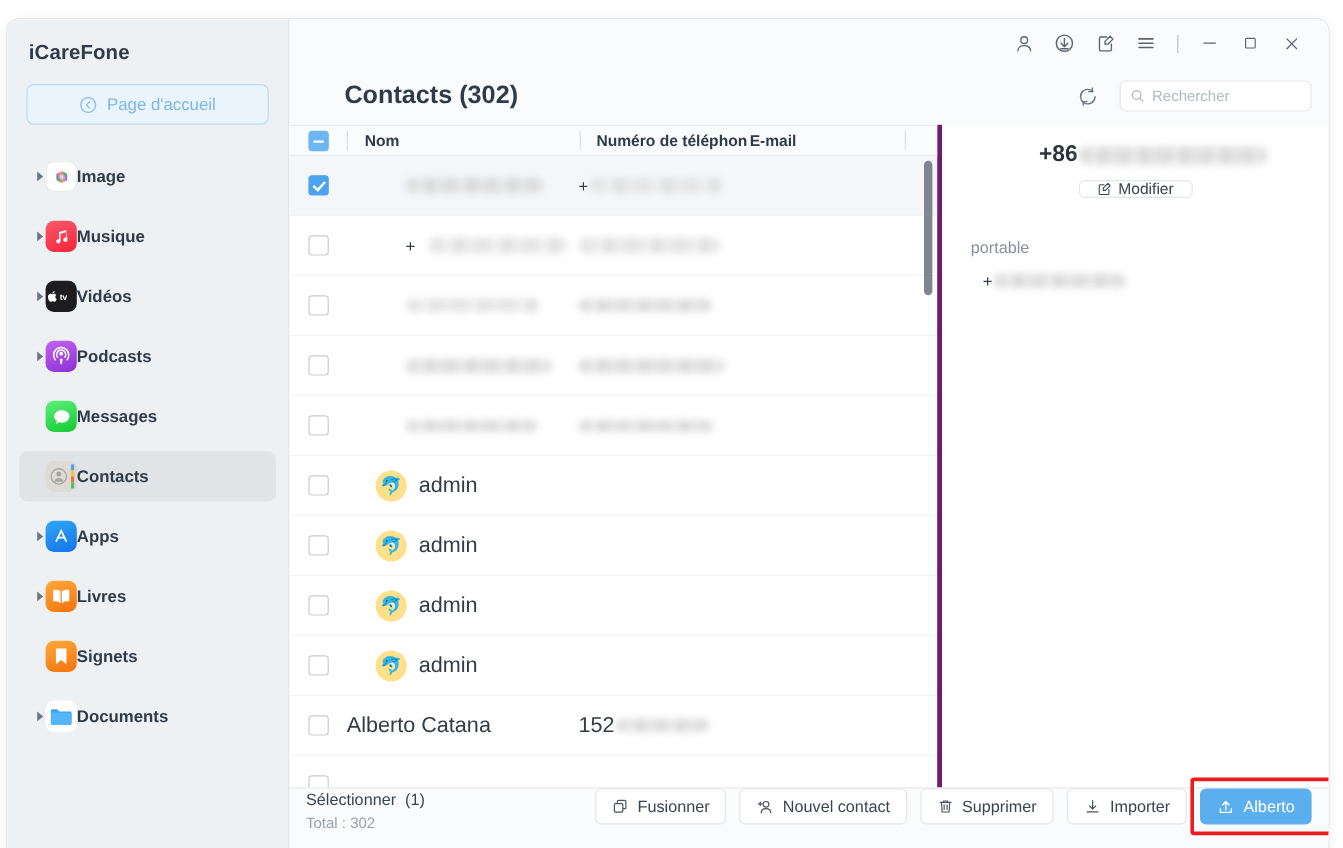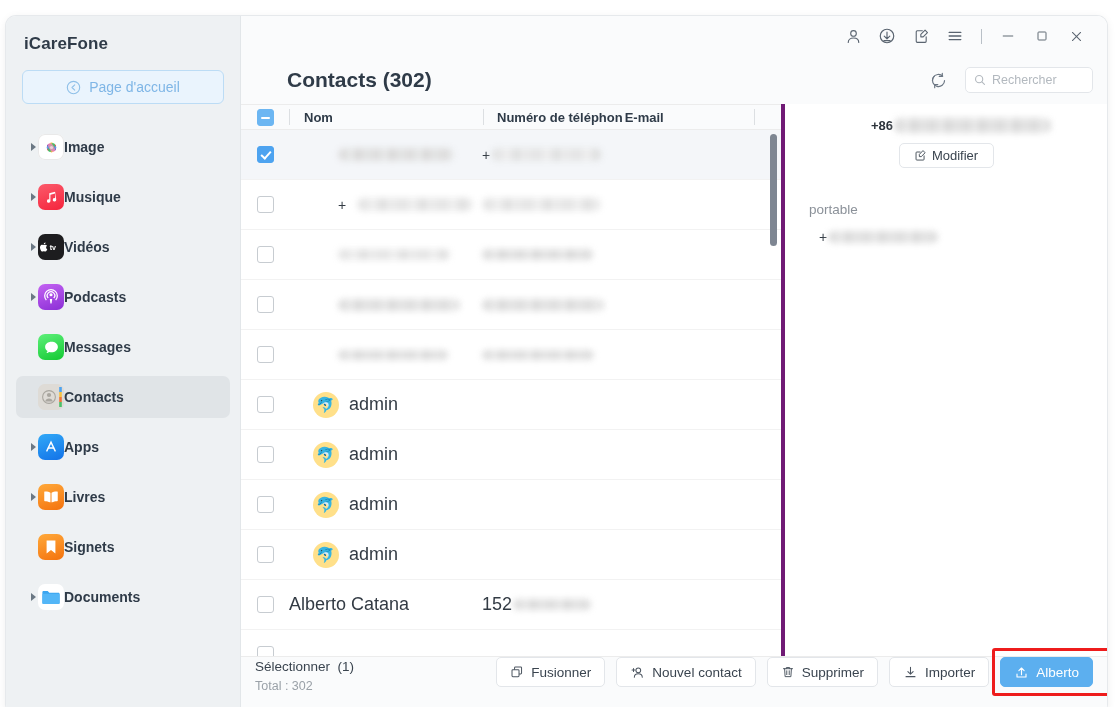--- a/index.html
+++ b/index.html
@@ -90,21 +90,21 @@
   .tb-sep { width: 1px; height: 15px; background:#b9c0c7; margin: 0 9px; }
 
   .header-row {
     height: 48px; background:#fafbfc;
     display:flex; align-items:center; padding: 0 14px 0 18px;
   }
   .page-title { font-size: 21px; font-weight: 700; color:#2f3b48;margin-left:28px; }
   .header-right { margin-left:auto; display:flex; align-items:center; gap: 14px; }
   .refresh-btn { width:26px;height:26px;display:flex;align-items:center;justify-content:center;color:#6b7683;cursor:pointer;}
   .search-box {
-    width: 128px; height: 26px; border:1px solid #e3e6ea; border-radius:5px;
+    width: 160px; height: 26px; border:1px solid #e3e6ea; border-radius:5px;
     background:#fff; display:flex; align-items:center; gap:6px; padding: 0 8px;
   }
   .search-box input {
     border:none; outline:none; font-size:12.5px; color:#3a444f;
     background:transparent; width: 100%; font-family: inherit;
   }
   .search-box input::placeholder { color:#b3b9bf; }
 
   
   .table-wrap { flex:1; display:flex; min-height:0; background:#fff; }
@@ -168,25 +168,25 @@
   .plus { font-size:14px; color:#333b44; margin-right:1px; }
 
   .vscroll {
     position:absolute; right:4px; top:4px; width:7px; height:112px;
     background:#7e8692; border-radius:4px;
   }
 
   
   .detail { flex:1; background:#fff; padding: 14px 0 0 0; min-width:0; }
   .detail-phone {
-    text-align:center; font-size:13px; color:#2c333b; font-weight:700;
+    text-align:center; font-size:19px; color:#2c333b; font-weight:700;
     display:flex; align-items:center; justify-content:center; padding-left: 30px;
   }
   .edit-btn {
-    margin: 10px auto 0 auto; width:95px; height:25px;
+    margin: 10px auto 0 auto; width:95px; height:15px;
     border:1px solid #e3e6ea; border-radius:5px; background:#fff;
     display:flex; align-items:center; justify-content:center; gap:5px;
     font-size:13px; color:#3a444f; cursor:pointer;
   }
   .detail-section { margin-top: 34px; padding-left: 24px; }
   .detail-label { font-size:13.5px; color:#8b9199; }
   .detail-value { margin-top:12px; display:flex; align-items:center; padding-left:10px; }
 
   
   .footer {

